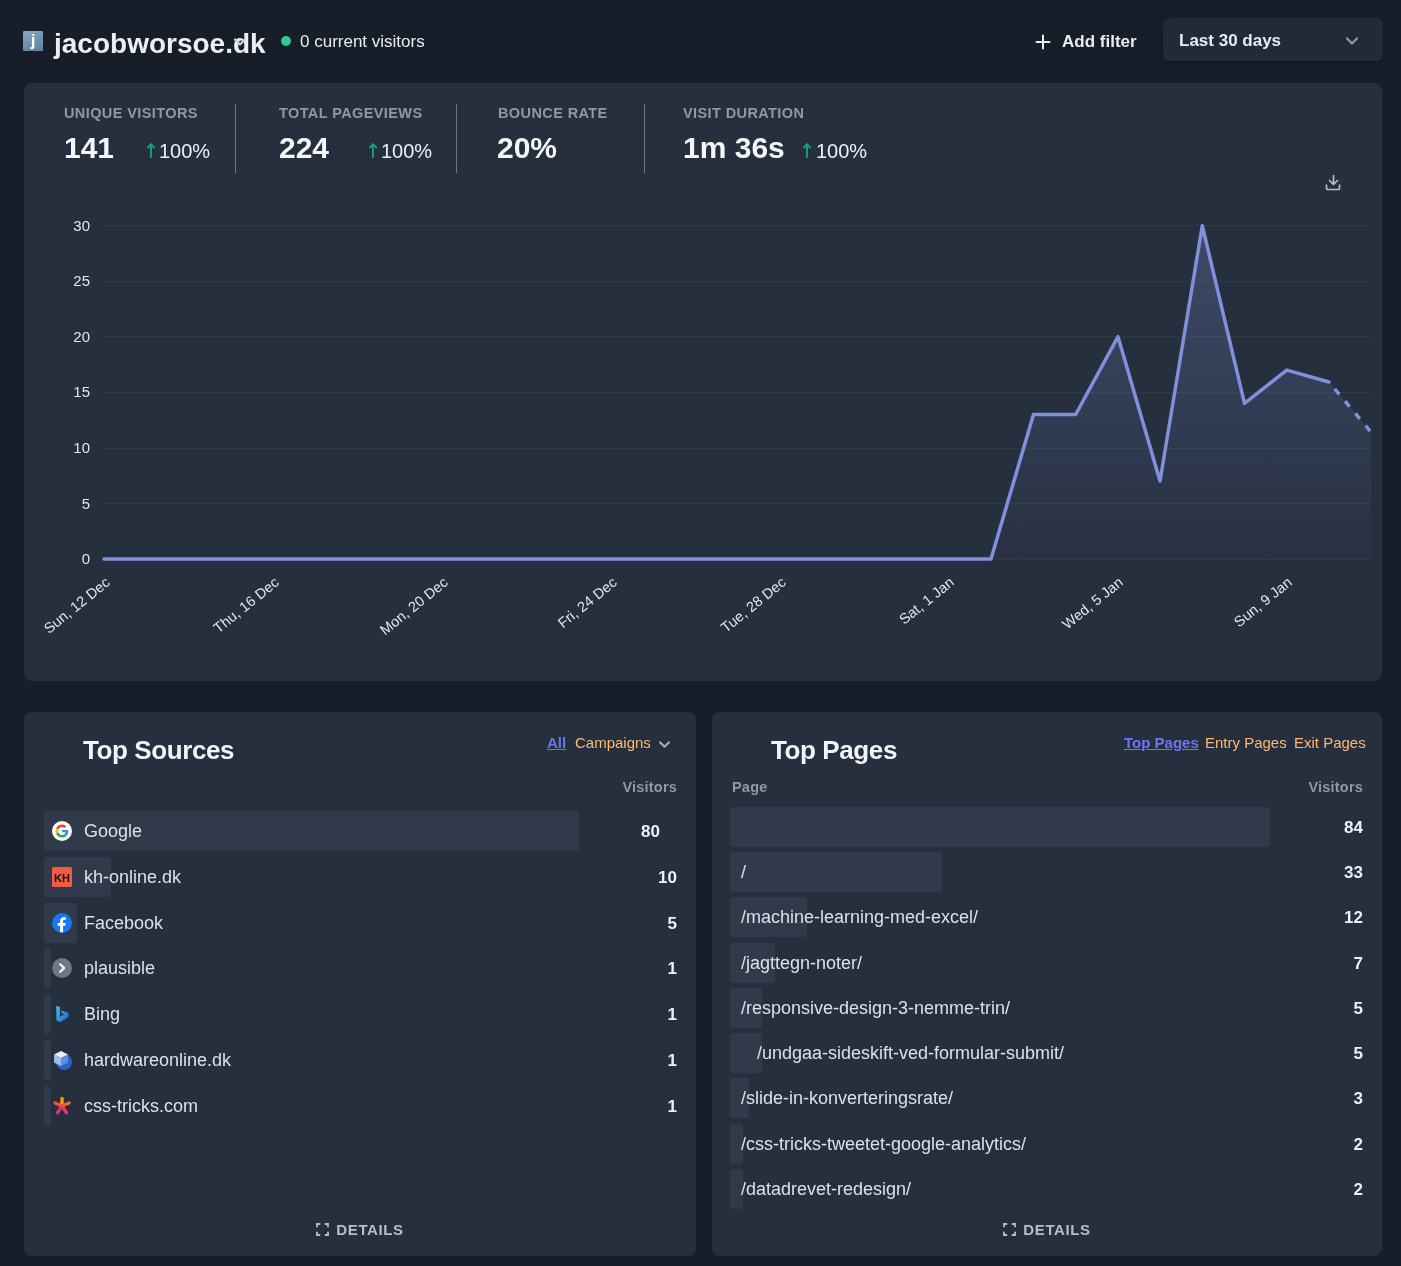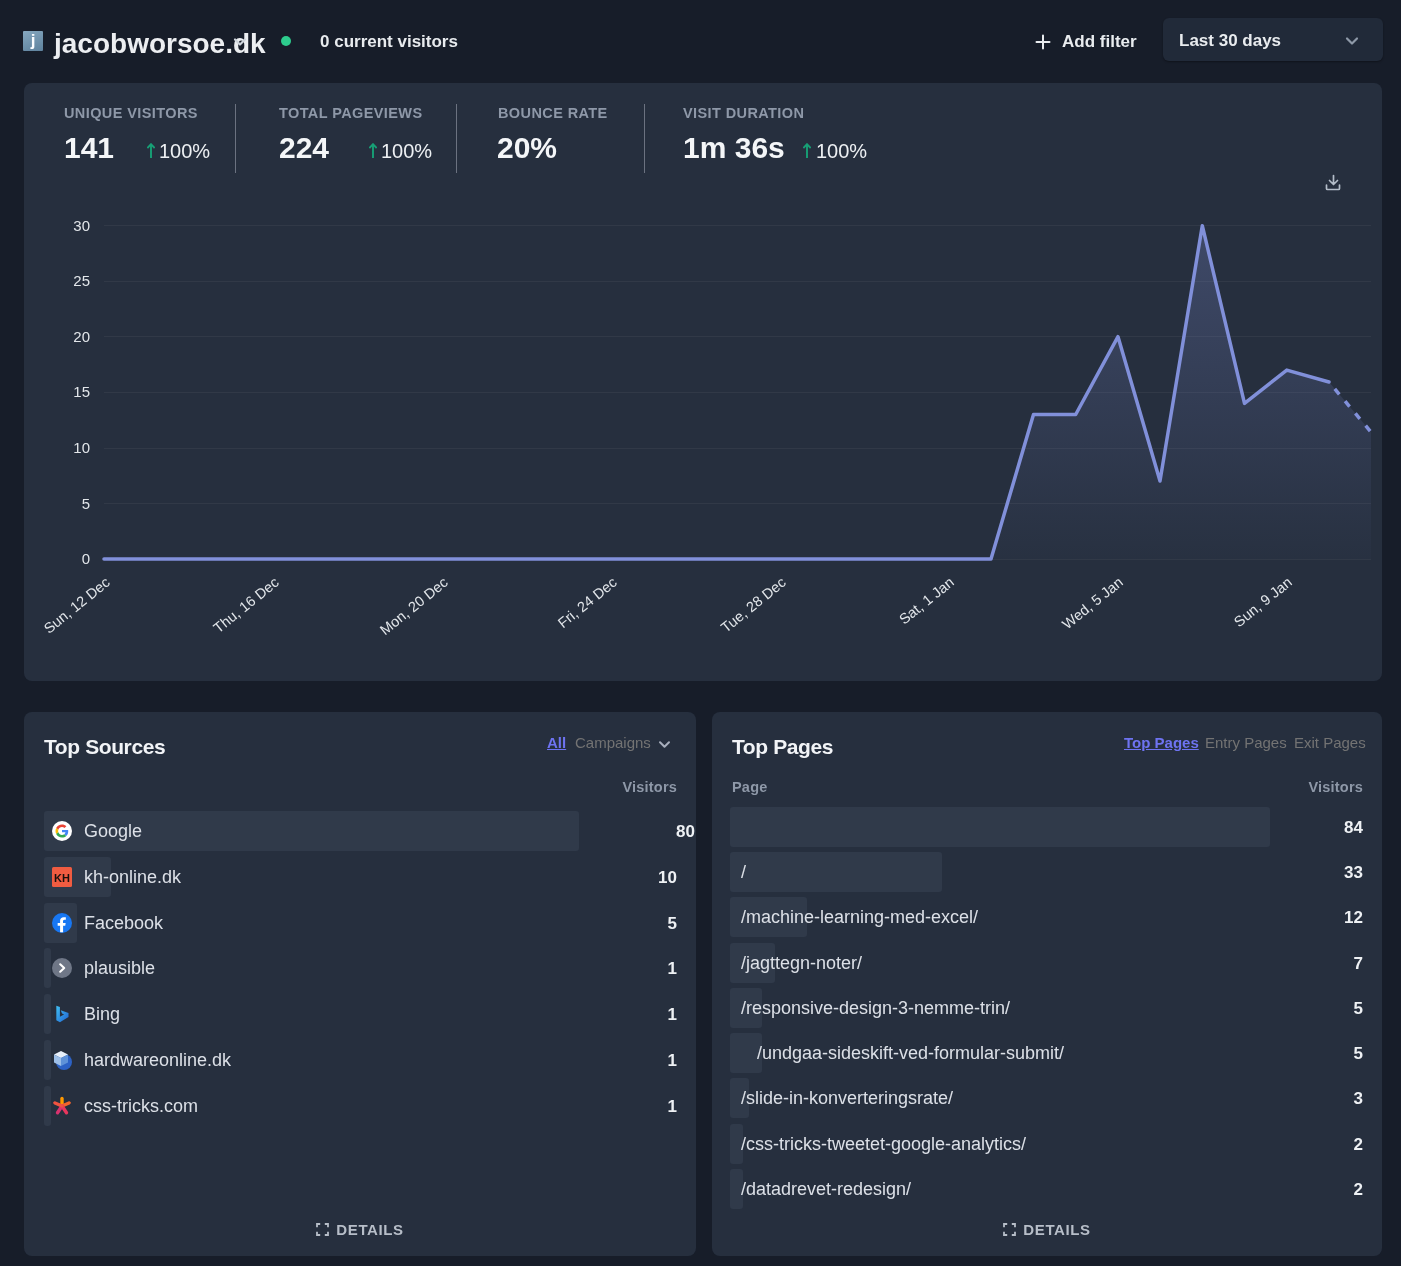--- a/index.html
+++ b/index.html
@@ -8,36 +8,36 @@
 .abs{position:absolute;}
 .card{position:absolute;background:#262f3e;border-radius:8px;}
 .bar{position:absolute;background:#303a4a;height:40px;border-radius:3px;}
 .rowtxt{position:absolute;font-size:18px;color:#dce0e7;white-space:nowrap;}
 .rownum{position:absolute;font-size:17px;font-weight:bold;color:#eef1f4;text-align:right;}
 .hdr{position:absolute;font-size:14.5px;font-weight:bold;color:#8e98a8;letter-spacing:.2px;}
 .statlbl{position:absolute;font-size:14.5px;font-weight:bold;color:#8e98a8;letter-spacing:.4px;white-space:nowrap;}
 .statval{position:absolute;font-size:30px;font-weight:bold;color:#f4f6f8;white-space:nowrap;}
 .delta{position:absolute;font-size:20px;color:#edf0f3;white-space:nowrap;}
 .vdiv{position:absolute;width:1px;background:#6b7280;}
-.title{position:absolute;font-size:21px;font-weight:bold;color:#f2f4f7;letter-spacing:-0.4px;}
+.title{position:absolute;font-size:26px;font-weight:bold;color:#f2f4f7;letter-spacing:-0.4px;margin-left:39px;}
 .details{position:absolute;font-size:15px;font-weight:bold;color:#b7bec8;letter-spacing:.6px;}
-.tab{font-size:15px;color:#737373;}
+.tab{font-size:15px;color:#fdba74;}
 .link{color:#6e73f1;font-weight:bold;text-decoration:underline;}
 </style>
 </head>
 <body>
 <div id="page">
 
 <div class="abs" style="left:23px;top:31px;width:20px;height:20px;border-radius:1px;background:linear-gradient(160deg,#86a7bf 0%,#6f92ac 55%,#5e829d 100%);color:#fbfdff;font-size:17px;font-weight:bold;text-align:center;line-height:19px;">j</div>
 <div class="abs" style="left:54px;top:28px;font-size:28px;font-weight:bold;color:#ecEEf1;">jacobworsoe.dk</div>
 <svg class="abs" style="left:233px;top:37px;" width="14" height="10" viewBox="0 0 14 10">
       <path d="M2 2.5l5 5 5-5" fill="none" stroke="#cfd5dc" stroke-width="2.2" stroke-linecap="round" stroke-linejoin="round"></path>
     </svg>
 <div class="abs" style="left:281px;top:36px;width:10px;height:10px;border-radius:50%;background:#2dcc8d;"></div>
-<div class="abs" style="left:300px;top:32px;font-size:17px;font-weight:bold;color:#e8ebee;margin-left:20px;">0 current visitors</div>
+<div class="abs" style="left:300px;top:32px;font-size:17px;font-weight:normal;color:#e8ebee;">0 current visitors</div>
 
 <svg class="abs" style="left:1035px;top:34px;" width="16" height="16" viewBox="0 0 16 16">
       <path d="M8 1.5v13M1.5 8h13" stroke="#e9ecef" stroke-width="2" stroke-linecap="round"></path>
     </svg>
 <div class="abs" style="left:1062px;top:32px;font-size:17px;font-weight:bold;color:#e9ecef;">Add filter</div>
 <div class="abs" style="left:1163px;top:18px;width:220px;height:43px;background:#212a39;border-radius:6px;box-shadow:0 1px 2px rgba(0,0,0,.35);"></div>
 <div class="abs" style="left:1179px;top:31px;font-size:17px;font-weight:bold;color:#e9ecef;text-align:right;">Last 30 days</div>
 <svg class="abs" style="left:1345px;top:36px;" width="14" height="10" viewBox="0 0 14 10">
       <path d="M2 2.5l5 5 5-5" fill="none" stroke="#8e99a8" stroke-width="2.2" stroke-linecap="round" stroke-linejoin="round"></path>
     </svg>
@@ -134,21 +134,21 @@
 <div class="bar" style="left:44px;top:1086px;width:7px;"></div>
 
 <div class="rowtxt" style="left:84px;top:821px;">Google</div>
 <div class="rowtxt" style="left:84px;top:867px;">kh-online.dk</div>
 <div class="rowtxt" style="left:84px;top:913px;">Facebook</div>
 <div class="rowtxt" style="left:84px;top:958px;">plausible</div>
 <div class="rowtxt" style="left:84px;top:1004px;">Bing</div>
 <div class="rowtxt" style="left:84px;top:1050px;">hardwareonline.dk</div>
 <div class="rowtxt" style="left:84px;top:1096px;">css-tricks.com</div>
 
-<div class="rownum" style="left:595px;top:822px;width:100px;">80</div>
+<div class="rownum" style="left:560px;top:822px;width:100px;">80</div>
 <div class="rownum" style="left:577px;top:868px;width:100px;">10</div>
 <div class="rownum" style="left:577px;top:914px;width:100px;">5</div>
 <div class="rownum" style="left:577px;top:959px;width:100px;">1</div>
 <div class="rownum" style="left:577px;top:1005px;width:100px;">1</div>
 <div class="rownum" style="left:577px;top:1051px;width:100px;">1</div>
 <div class="rownum" style="left:577px;top:1097px;width:100px;">1</div>
 
 <svg class="abs" style="left:52px;top:821px;" width="20" height="20" viewBox="0 0 48 48">
   <circle cx="24" cy="24" r="24" fill="#fff"></circle>
   <g transform="translate(8.4,8.4) scale(0.65)">

